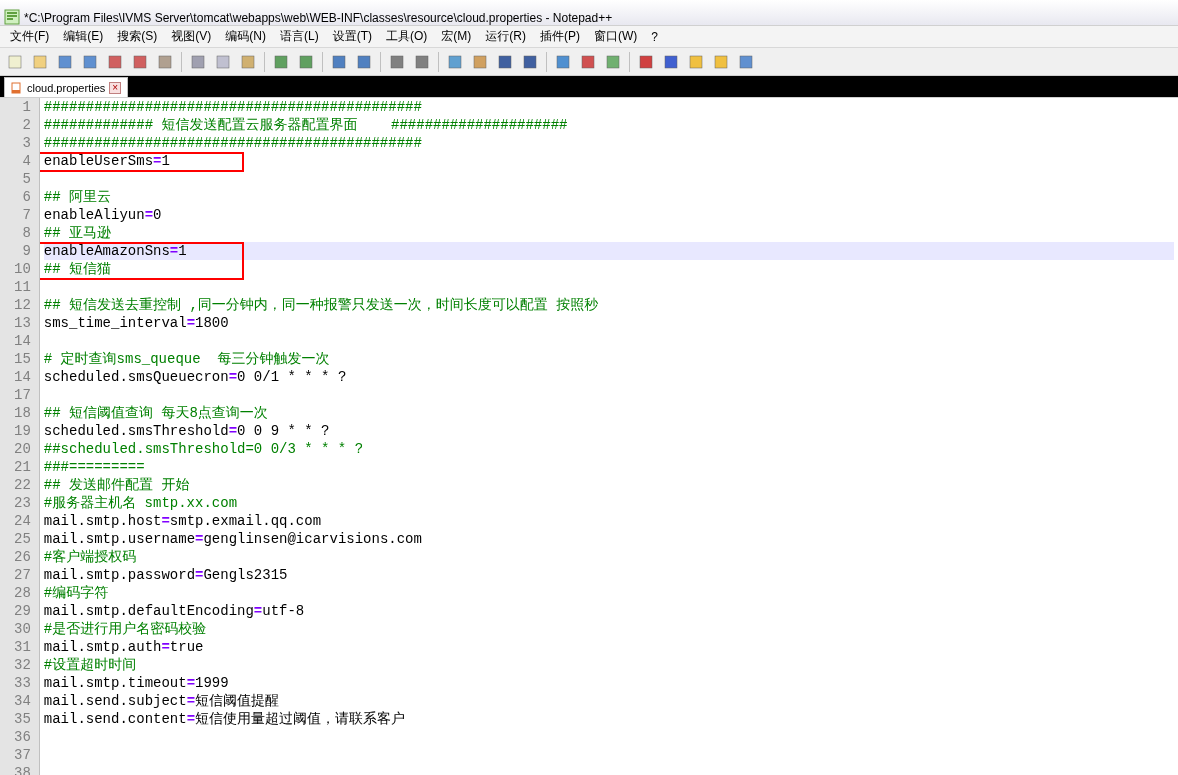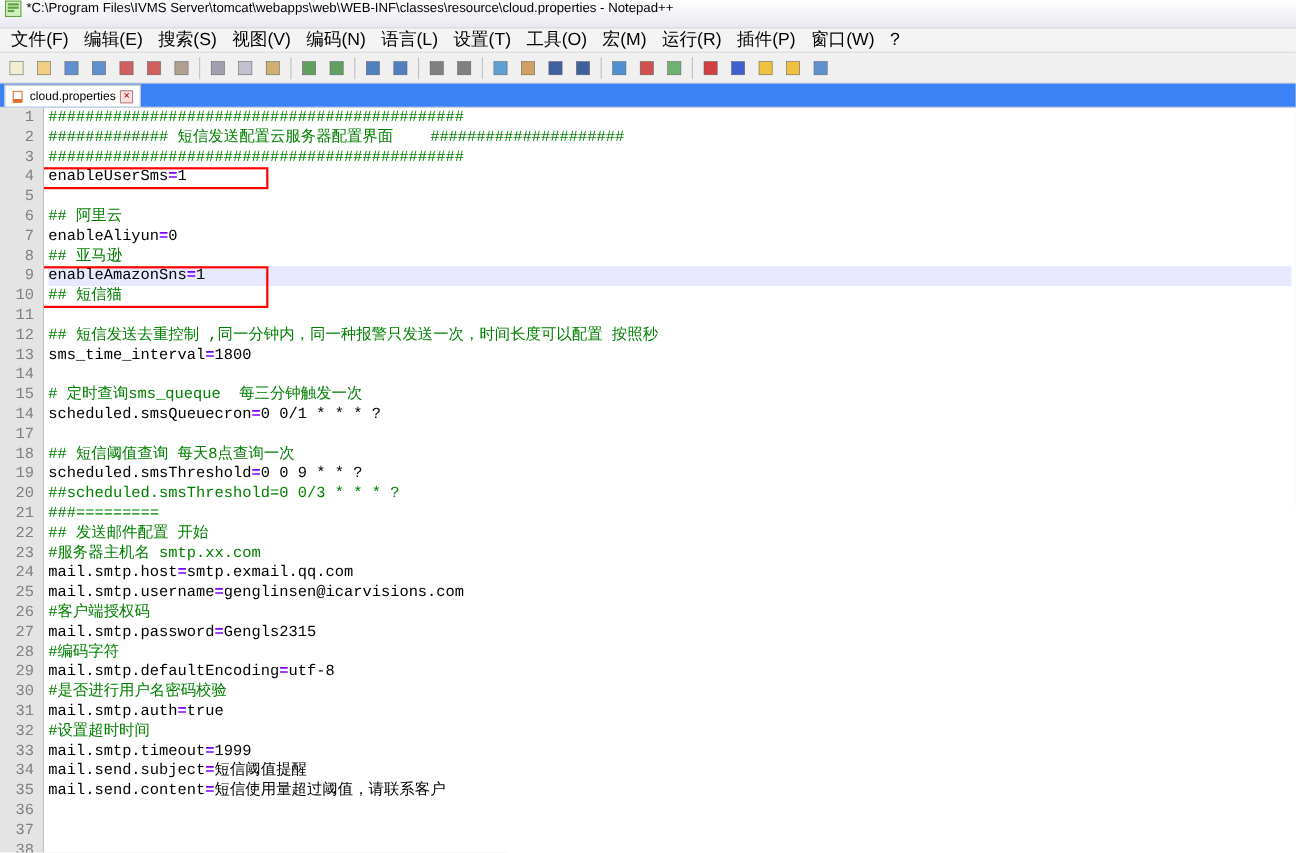--- a/index.html
+++ b/index.html
@@ -1,25 +1,25 @@
 <!DOCTYPE html>
 <html><head>
 <meta charset="utf-8">
 <style>
 * { margin:0; padding:0; box-sizing:border-box; }
 body { font-family:"Microsoft YaHei",Tahoma,sans-serif; font-size:12px; background:#f0f0f0; width:1178px; height:775px; overflow:hidden; }
-.titlebar { height:26px; background:linear-gradient(#fff,#e8e8f0); display:flex; align-items:flex-start; padding:0 4px; border-bottom:1px solid #d0d0d0; }
+.titlebar { height:26px; background:linear-gradient(#fff,#e8e8f0); display:flex; align-items:flex-end; padding:0 4px; border-bottom:1px solid #d0d0d0; }
 .titlebar .appicon { width:16px; height:16px; margin-right:4px; }
 .titlebar .title { font-size:12px; color:#000; }
 .menubar { height:22px; background:#f4f4f4; display:flex; align-items:center; padding:0 4px; gap:2px; border-bottom:1px solid #d8d8d8; }
-.menubar .menuitem { padding:2px 6px; font-size:16px; color:#000; cursor:default; }
+.menubar .menuitem { padding:2px 6px; font-size:12px; color:#000; cursor:default; }
 .toolbar { height:28px; background:#f0f0f0; display:flex; align-items:center; padding:2px 4px; gap:3px; border-bottom:1px solid #d0d0d0; }
 .toolbar .tb { width:22px; height:22px; display:flex; align-items:center; justify-content:center; border:1px solid transparent; cursor:default; }
 .toolbar .sep { width:1px; height:20px; background:#c0c0c0; margin:0 2px; }
-.tabbar { height:22px; background:#3b82f6; display:flex; align-items:flex-end; padding:0 4px; border-bottom:1px solid #d0d0d0; }
+.tabbar { height:22px; background:#000000; display:flex; align-items:flex-end; padding:0 4px; border-bottom:1px solid #d0d0d0; }
 .tab { height:20px; background:#fff; border:1px solid #c0c0c0; border-bottom:none; display:flex; align-items:center; padding:0 6px; font-size:11px; gap:4px; cursor:default; }
 .tab .tabicon { width:12px; height:12px; }
 .tab .x { width:12px; height:12px; display:flex; align-items:center; justify-content:center; font-size:10px; color:#a00; border:1px solid #c08080; background:#f8e0e0; }
 .editor { display:flex; height:calc(100% - 98px); background:#fff; font-family:Consolas,"Courier New",monospace; font-size:14px; }
 .gutter { background:#e4e4e4; color:#808080; text-align:right; padding:0 8px 0 14px; line-height:18px; user-select:none; border-right:1px solid #c0c0c0; }
 .code { flex:1; padding:0 4px; line-height:18px; position:relative; overflow:hidden; }
 .codeline { white-space:pre; height:18px; }
 .hl { background:#e8e8ff; }
 .cmt { color:#008000; }
 .key { color:#000;font-family:Liberation Mono, monospace; }

